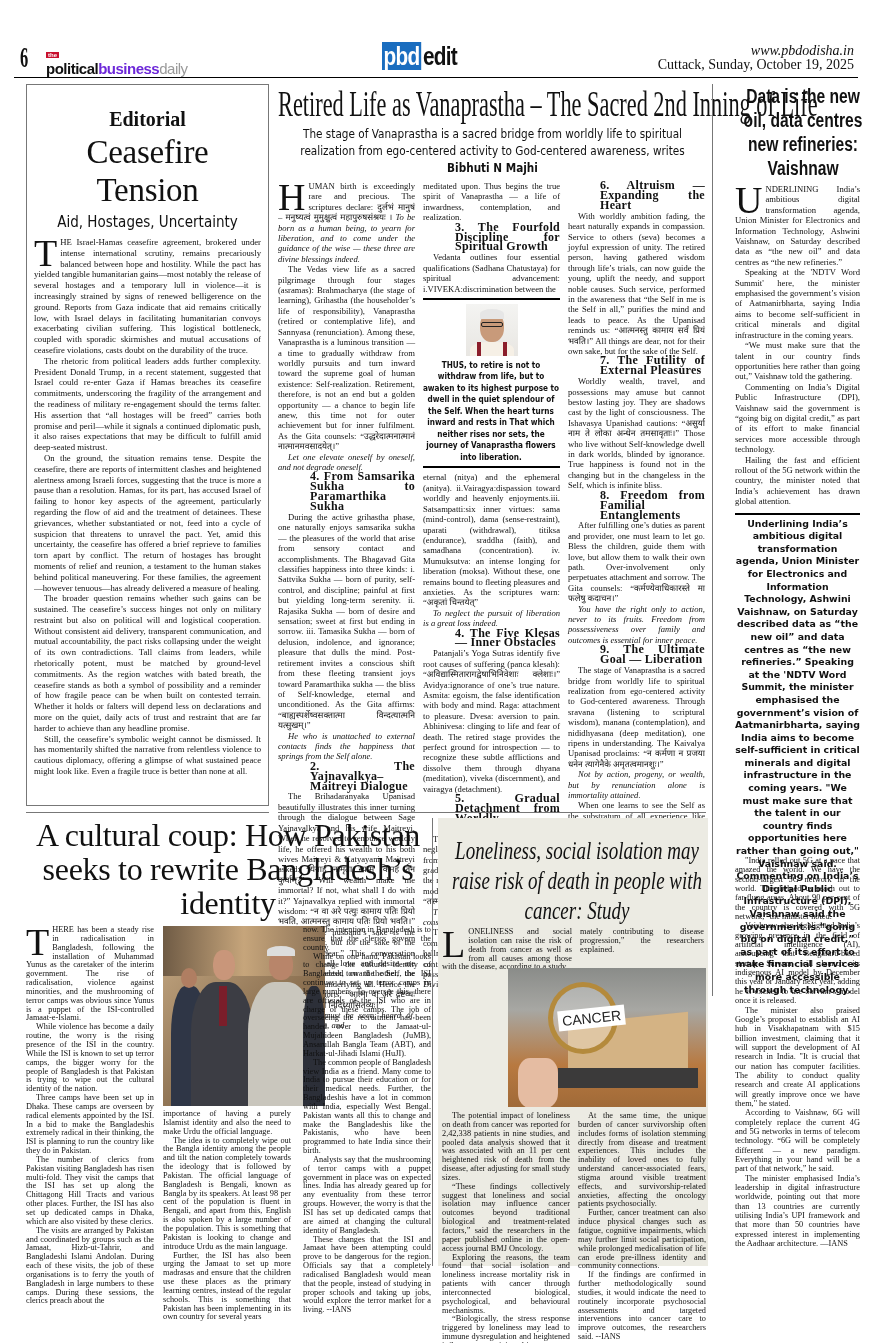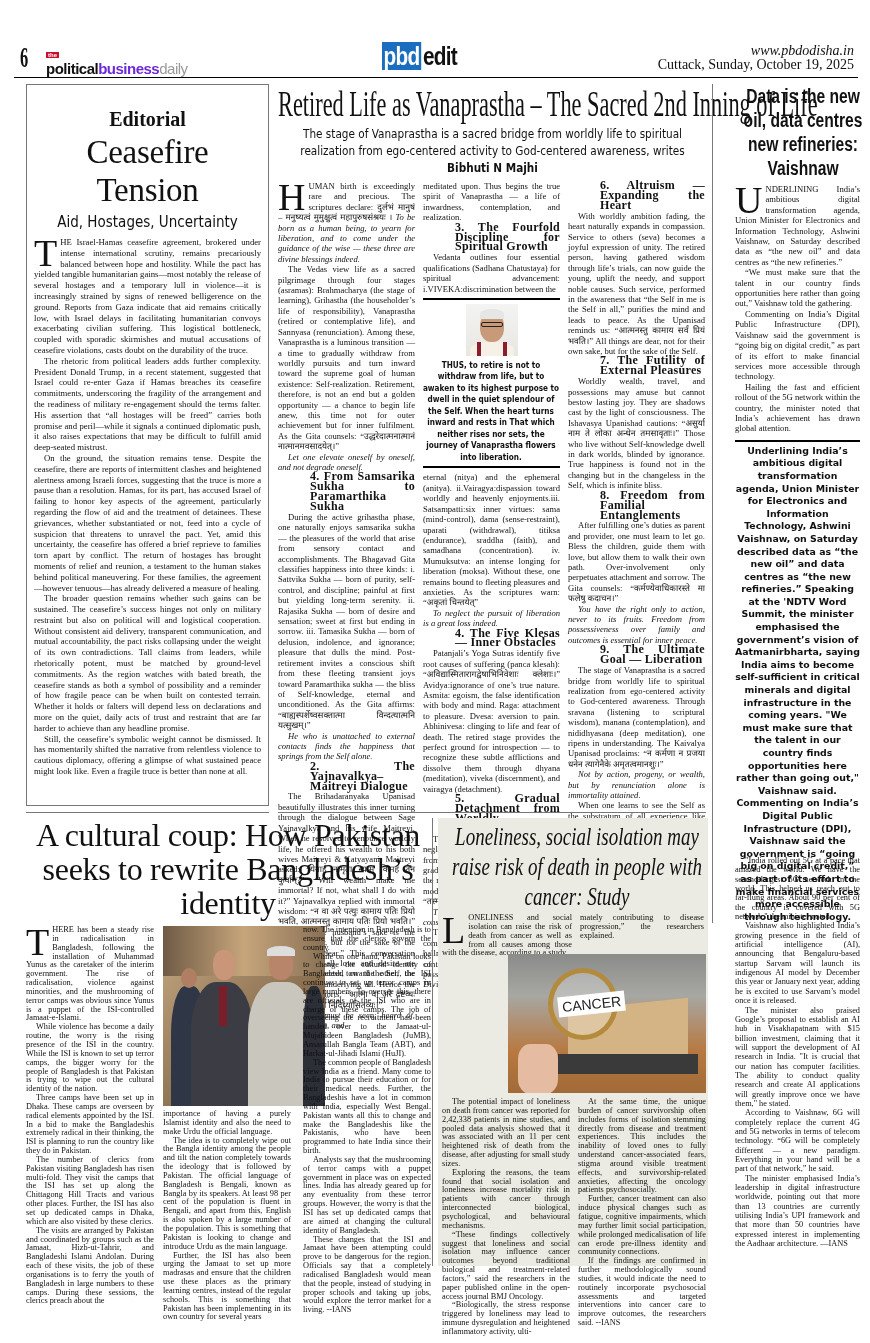--- a/index.html
+++ b/index.html
@@ -63,21 +63,21 @@
   .pak-c1 { position: absolute; left: 0; top: 0; width: 128px; }
   .pak-photo { position: absolute; left: 137px; top: 0; width: 162px; height: 180px; background: linear-gradient(135deg, #c8ab85, #8a6f50 60%, #5b4838); overflow: hidden; }
   .pak-c3 { position: absolute; left: 277px; top: 0; width: 128px; }
   .pak-c2low { position: absolute; left: 137px; top: 184px; width: 128px; }
   .pak .col-text { font-size: 8.3px; line-height: 8.85px; }
   .pak-right-rule { position: absolute; left: 432px; top: 818px; width: 1px; height: 448px; background: #777; }
 
   .p-person { position: absolute; border-radius: 40% 40% 0 0; }
 
   
-  .cancer { position: absolute; left: 438px; top: 818px; width: 270px; height: 448px; background: #ecebe3; padding: 4px 4px; }
+  .cancer { position: absolute; left: 438px; top: 818px; width: 270px; height: 448px; background: #ecebe3; padding: 18px 4px; }
   .cancer-title { font-family: "Liberation Serif", serif; font-style: italic; font-size: 25px; line-height: 30px; text-align: center; transform: scaleX(0.76); width: 350px; margin-left: -40px; }
   .cancer-body { position: relative; margin-top: 2px; }
   .cancer .col-text { font-size: 8.3px; line-height: 8.85px; }
   .cancer-photo { position: absolute; left: 66px; top: 40px; width: 198px; height: 139px; background: linear-gradient(180deg, #8a8c89 0%, #a7a7a3 30%, #b87940 70%, #a06a38 100%); overflow: hidden; }
 
   .data-right2 { position: absolute; left: 735px; top: 856px; width: 125px; }
   .data-right2 .col-text { font-size: 8.3px; line-height: 9.35px; }
 </style>
 </head>
 <body>
@@ -166,20 +166,21 @@
       <p class="ital" style="text-align:right;margin-top:6px">(The author, a former top executive of SAIL, writes on spiritual Subjects.)</p>
     </div>
   </div>
 </div>
 <div class="divider2"></div>
 
 <div class="data-col">
   <div class="data-title">Data is the new oil, data centres new refineries: Vaishnaw</div>
   <div class="col-text">
     <p style="text-indent:0"><span class="dropcap">U</span><span>NDERLINING India’s ambitious digital transformation agenda, Union Minister for Electronics and Information Technology, Ashwini Vaishnaw, on Saturday described data as “the new oil” and data centres as “the new refineries.”</span></p>
+    <p>Speaking at the 'NDTV Word Summit' here, the minister emphasised the government’s vision of Aatmanirbharta, saying India aims to become self-sufficient in critical minerals and digital infrastructure in the coming years.</p>
     <p>“We must make sure that the talent in our country finds opportunities here rather than going out,” Vaishnaw told the gathering.</p>
     <p>Commenting on India’s Digital Public Infrastructure (DPI), Vaishnaw said the government is “going big on digital credit,” as part of its effort to make financial services more accessible through technology.</p>
     <p>Hailing the fast and efficient rollout of the 5G network within the country, the minister noted that India’s achievement has drawn global attention.</p>
   </div>
   <div class="data-summary">Underlining India’s ambitious digital transformation agenda, Union Minister for Electronics and Information Technology, Ashwini Vaishnaw, on Saturday described data as “the new oil” and data centres as “the new refineries.” Speaking at the 'NDTV Word Summit, the minister emphasised the government’s vision of Aatmanirbharta, saying India aims to become self-sufficient in critical minerals and digital infrastructure in the coming years. "We must make sure that the talent in our country finds opportunities here rather than going out," Vaishnaw said. Commenting on India’s Digital Public Infrastructure (DPI), Vaishnaw said the government is “going big on digital credit,” as part of its effort to make financial services more accessible through technology.</div>
 </div>
 <div class="data-right2">
   <div class="col-text">
     <p>"India rolled out 5G at a pace that amazed the world. We have the second-largest 5G network in the world. This helped us reach out to far-flung areas. About 90 per cent of the country is covered with 5G network," the minister noted.</p>
     <p>Vaishnaw also highlighted India’s growing presence in the field of artificial intelligence (AI), announcing that Bengaluru-based startup Sarvam will launch its indigenous AI model by December this year or January next year, adding he is excited to use Sarvam’s model once it is released.</p>
@@ -237,22 +238,22 @@
     <div class="cancer-photo">
       <div style="position:absolute;left:60px;top:50px;width:120px;height:60px;background:#d4b384;transform:skewY(-6deg)"></div>
       <div style="position:absolute;left:50px;top:100px;width:140px;height:20px;background:#3b3a3a"></div>
       <div style="position:absolute;left:40px;top:14px;width:70px;height:72px;border-radius:50%;border:5px solid #b48a3c;background:rgba(255,255,255,0.25)"></div>
       <div style="position:absolute;left:50px;top:40px;padding:2px 4px;background:#fff;font-family:'Liberation Sans',sans-serif;font-size:14px;color:#222;transform:rotate(-6deg)">CANCER</div>
       <div style="position:absolute;left:10px;top:90px;width:40px;height:50px;background:#e5bca2;border-radius:30%"></div>
     </div>
     <div style="display:flex;gap:8px;position:absolute;top:184px;left:0">
       <div class="col-text" style="width:128px">
         <p>The potential impact of loneliness on death from cancer was reported for 2,42,338 patients in nine studies, and pooled data analysis showed that it was associated with an 11 per cent heightened risk of death from the disease, after adjusting for small study sizes.</p>
+        <p>“These findings collectively suggest that loneliness and social isolation may influence cancer outcomes beyond traditional biological and treatment-related factors,” said the researchers in the paper published online in the open-access journal BMJ Oncology.</p>
         <p>Exploring the reasons, the team found that social isolation and loneliness increase mortality risk in patients with cancer through interconnected biological, psychological, and behavioural mechanisms.</p>
-        <p>“These findings collectively suggest that loneliness and social isolation may influence cancer outcomes beyond traditional biological and treatment-related factors,” said the researchers in the paper published online in the open-access journal BMJ Oncology.</p>
         <p>“Biologically, the stress response triggered by loneliness may lead to immune dysregulation and heightened inflammatory activity, ulti-</p>
       </div>
       <div class="col-text" style="width:128px">
         <p>At the same time, the unique burden of cancer survivorship often includes forms of isolation stemming directly from disease and treatment experiences. This includes the inability of loved ones to fully understand cancer-associated fears, stigma around visible treatment effects, and survivorship-related anxieties, affecting the oncology patients psychosocially.</p>
         <p>Further, cancer treatment can also induce physical changes such as fatigue, cognitive impairments, which may further limit social participation, while prolonged medicalisation of life can erode pre-illness identity and community connections.</p>
         <p>If the findings are confirmed in further methodologically sound studies, it would indicate the need to routinely incorporate psychosocial assessments and targeted interventions into cancer care to improve outcomes, the researchers said. --IANS</p>
       </div>
     </div>
   </div>
 </div>

